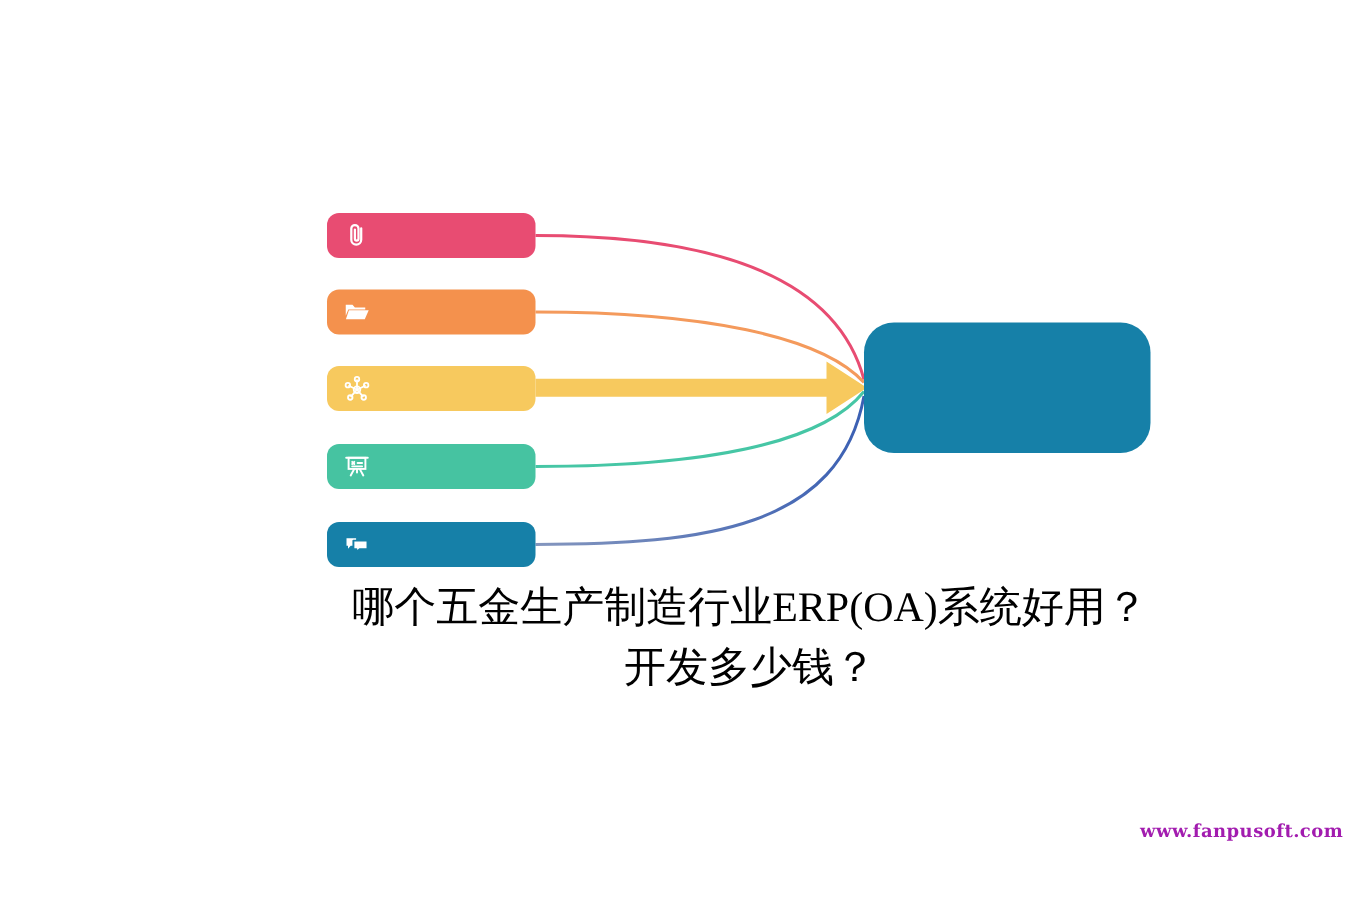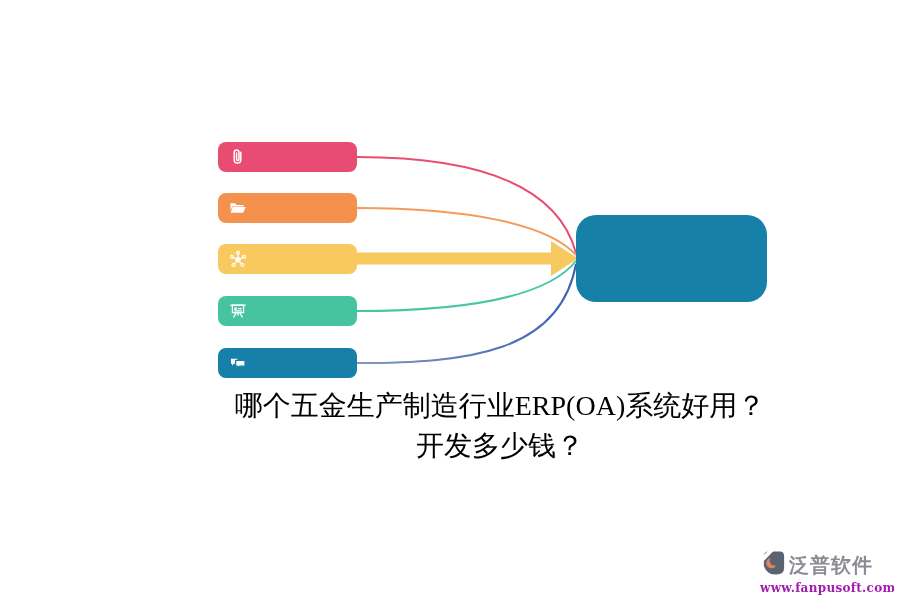--- a/index.html
+++ b/index.html
@@ -144,27 +144,16 @@
   </div>
 
   <div class="hub" style="background-color: rgb(22, 128, 168);"></div>
 
   <div class="caption" style="color: rgb(0, 0, 0);">
     <div>哪个五金生产制造行业ERP(OA)系统好用？</div>
     <div>开发多少钱？</div>
   </div>
 
   <div class="watermark">
-    <div class="row">
-      <span>
-        <svg width="27" height="30" viewBox="0 0 28 30">
-          <path d="M4 8 Q4 3 9 3 L21 3 Q25 3 25 8 L25 20 Q25 27 17 27 Q7 27 4 18 Z" fill="#5C6370"></path>
-          <path d="M1 10 L11.5 -1 L14.5 2 L4 13 Z" fill="#ffffff"></path>
-          <circle cx="12" cy="15" r="5.5" fill="#DE8660"></circle>
-          <circle cx="15.3" cy="12.6" r="5.3" fill="#5C6370"></circle>
-        </svg>
-      </span>
-      <span class="brand-text" style="color: rgb(139, 140, 148);">泛普软件</span>
-    </div>
     <div class="url-text" style="color: #a21caf;">www.fanpusoft.com</div>
   </div>
 
 </div>
 
 </body></html>

